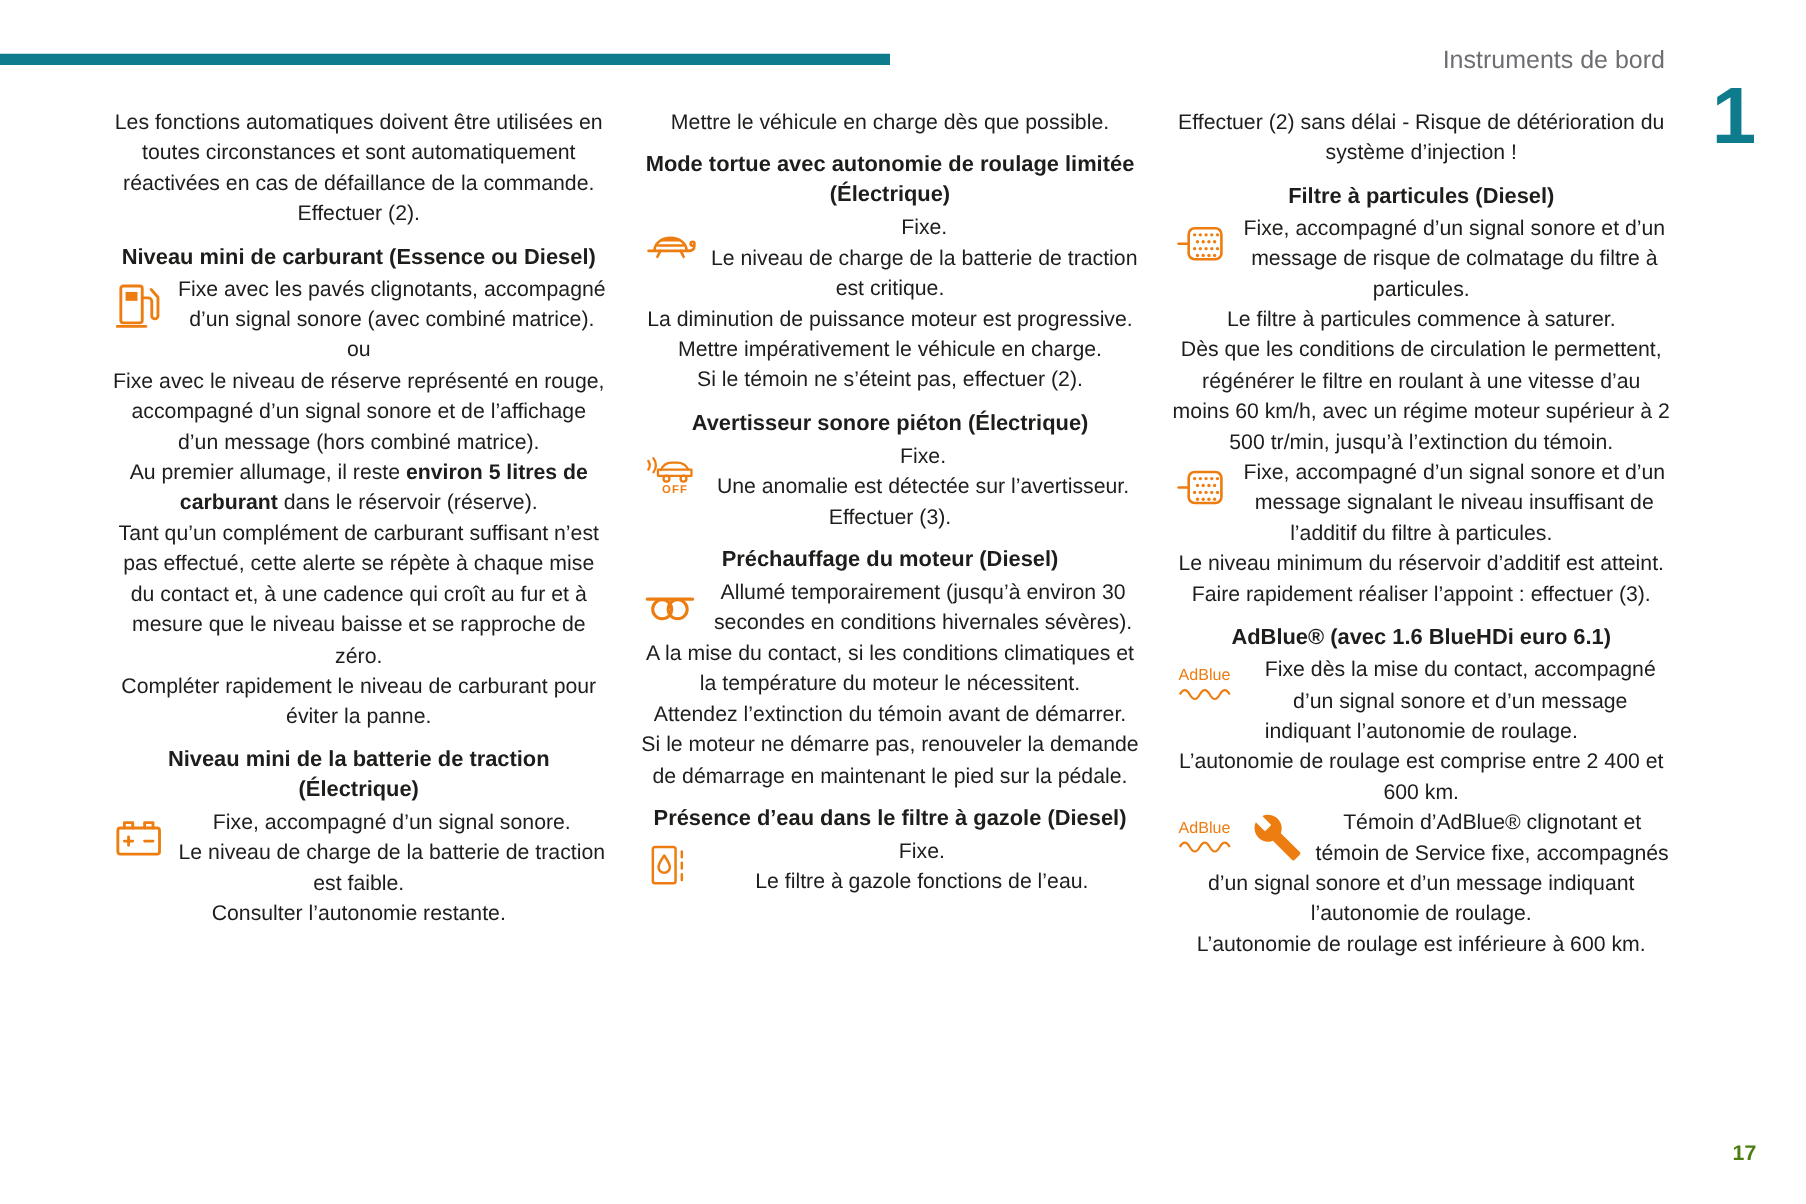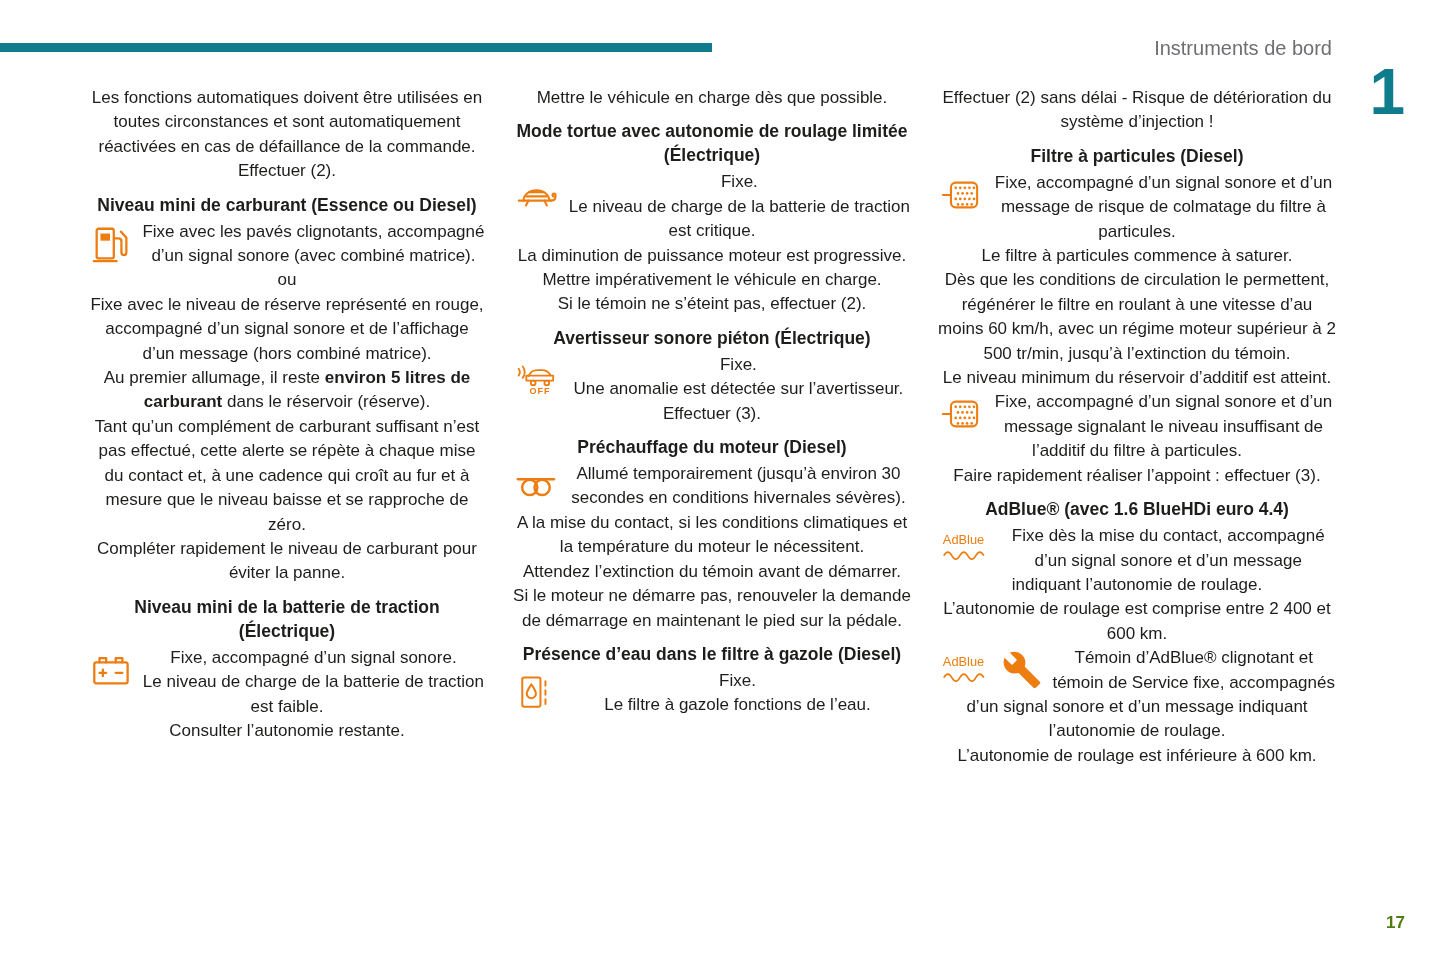--- a/index.html
+++ b/index.html
@@ -169,21 +169,20 @@
               <circle cx="30.9" cy="25.1" r="1.4" fill="#ee7d11"></circle>
               <circle cx="35.7" cy="25.1" r="1.4" fill="#ee7d11"></circle>
               <circle cx="18.9" cy="30.9" r="1.4" fill="#ee7d11"></circle>
               <circle cx="23.7" cy="30.9" r="1.4" fill="#ee7d11"></circle>
               <circle cx="28.5" cy="30.9" r="1.4" fill="#ee7d11"></circle>
               <circle cx="33.3" cy="30.9" r="1.4" fill="#ee7d11"></circle>
             </svg>
           </span><span>Fixe, accompagné d’un signal sonore et d’un message de risque de colmatage du filtre à particules.</span></p>
         <p><span>Le filtre à particules commence à saturer.</span></p>
         <p><span>Dès que les conditions de circulation le permettent, régénérer le filtre en roulant à une vitesse d’au moins 60 km/h, avec un régime moteur supérieur à 2 500 tr/min, jusqu’à l’extinction du témoin.</span></p>
-        <p><span>Le niveau minimum du réservoir d’additif est atteint.</span></p>
         <p><span class="icon">
             <svg viewBox="0 0 44 42" xmlns="http://www.w3.org/2000/svg">
               <g fill="none" stroke="#ee7d11" stroke-width="2.2" stroke-linecap="round">
                 <path d="M3 21h8.5"></path>
                 <rect x="11.5" y="8" width="27.5" height="26" rx="5"></rect>
               </g>
               <circle cx="16.5" cy="13.5" r="1.4" fill="#ee7d11"></circle>
               <circle cx="21.3" cy="13.5" r="1.4" fill="#ee7d11"></circle>
               <circle cx="26.1" cy="13.5" r="1.4" fill="#ee7d11"></circle>
               <circle cx="30.9" cy="13.5" r="1.4" fill="#ee7d11"></circle>
@@ -196,22 +195,23 @@
               <circle cx="21.3" cy="25.1" r="1.4" fill="#ee7d11"></circle>
               <circle cx="26.1" cy="25.1" r="1.4" fill="#ee7d11"></circle>
               <circle cx="30.9" cy="25.1" r="1.4" fill="#ee7d11"></circle>
               <circle cx="35.7" cy="25.1" r="1.4" fill="#ee7d11"></circle>
               <circle cx="18.9" cy="30.9" r="1.4" fill="#ee7d11"></circle>
               <circle cx="23.7" cy="30.9" r="1.4" fill="#ee7d11"></circle>
               <circle cx="28.5" cy="30.9" r="1.4" fill="#ee7d11"></circle>
               <circle cx="33.3" cy="30.9" r="1.4" fill="#ee7d11"></circle>
             </svg>
           </span><span>Fixe, accompagné d’un signal sonore et d’un message signalant le niveau insuffisant de l’additif du filtre à particules.</span></p>
+        <p><span>Le niveau minimum du réservoir d’additif est atteint.</span></p>
         <p><span>Faire rapidement réaliser l’appoint : effectuer (3).</span></p>
-        <h3>AdBlue® (avec 1.6 BlueHDi euro 4.4)</h3>
+        <h3>AdBlue® (avec 1.6 BlueHDi euro 6.1)</h3>
         <p><span class="icon">
             <svg viewBox="0 0 54 42" xmlns="http://www.w3.org/2000/svg">
               <text x="3" y="17" font-size="13.5" fill="#ee7d11" font-family="'Liberation Sans',sans-serif">AdBlue</text>
               <path d="M4 29c2.8-5 5.6-5 8.4 0s5.6 5 8.4 0 5.6-5 8.4 0 5.6 5 8.4 0 5.6-5 8.4 0" fill="none" stroke="#ee7d11" stroke-width="1.8"></path>
             </svg>
           </span><span>Fixe dès la mise du contact, accompagné d’un signal sonore et d’un message indiquant l’autonomie de roulage.</span></p>
         <p><span>L’autonomie de roulage est comprise entre 2 400 et 600 km.</span></p>
         <p><span class="icon">
             <svg viewBox="0 0 54 42" xmlns="http://www.w3.org/2000/svg">
               <text x="3" y="17" font-size="13.5" fill="#ee7d11" font-family="'Liberation Sans',sans-serif">AdBlue</text>

